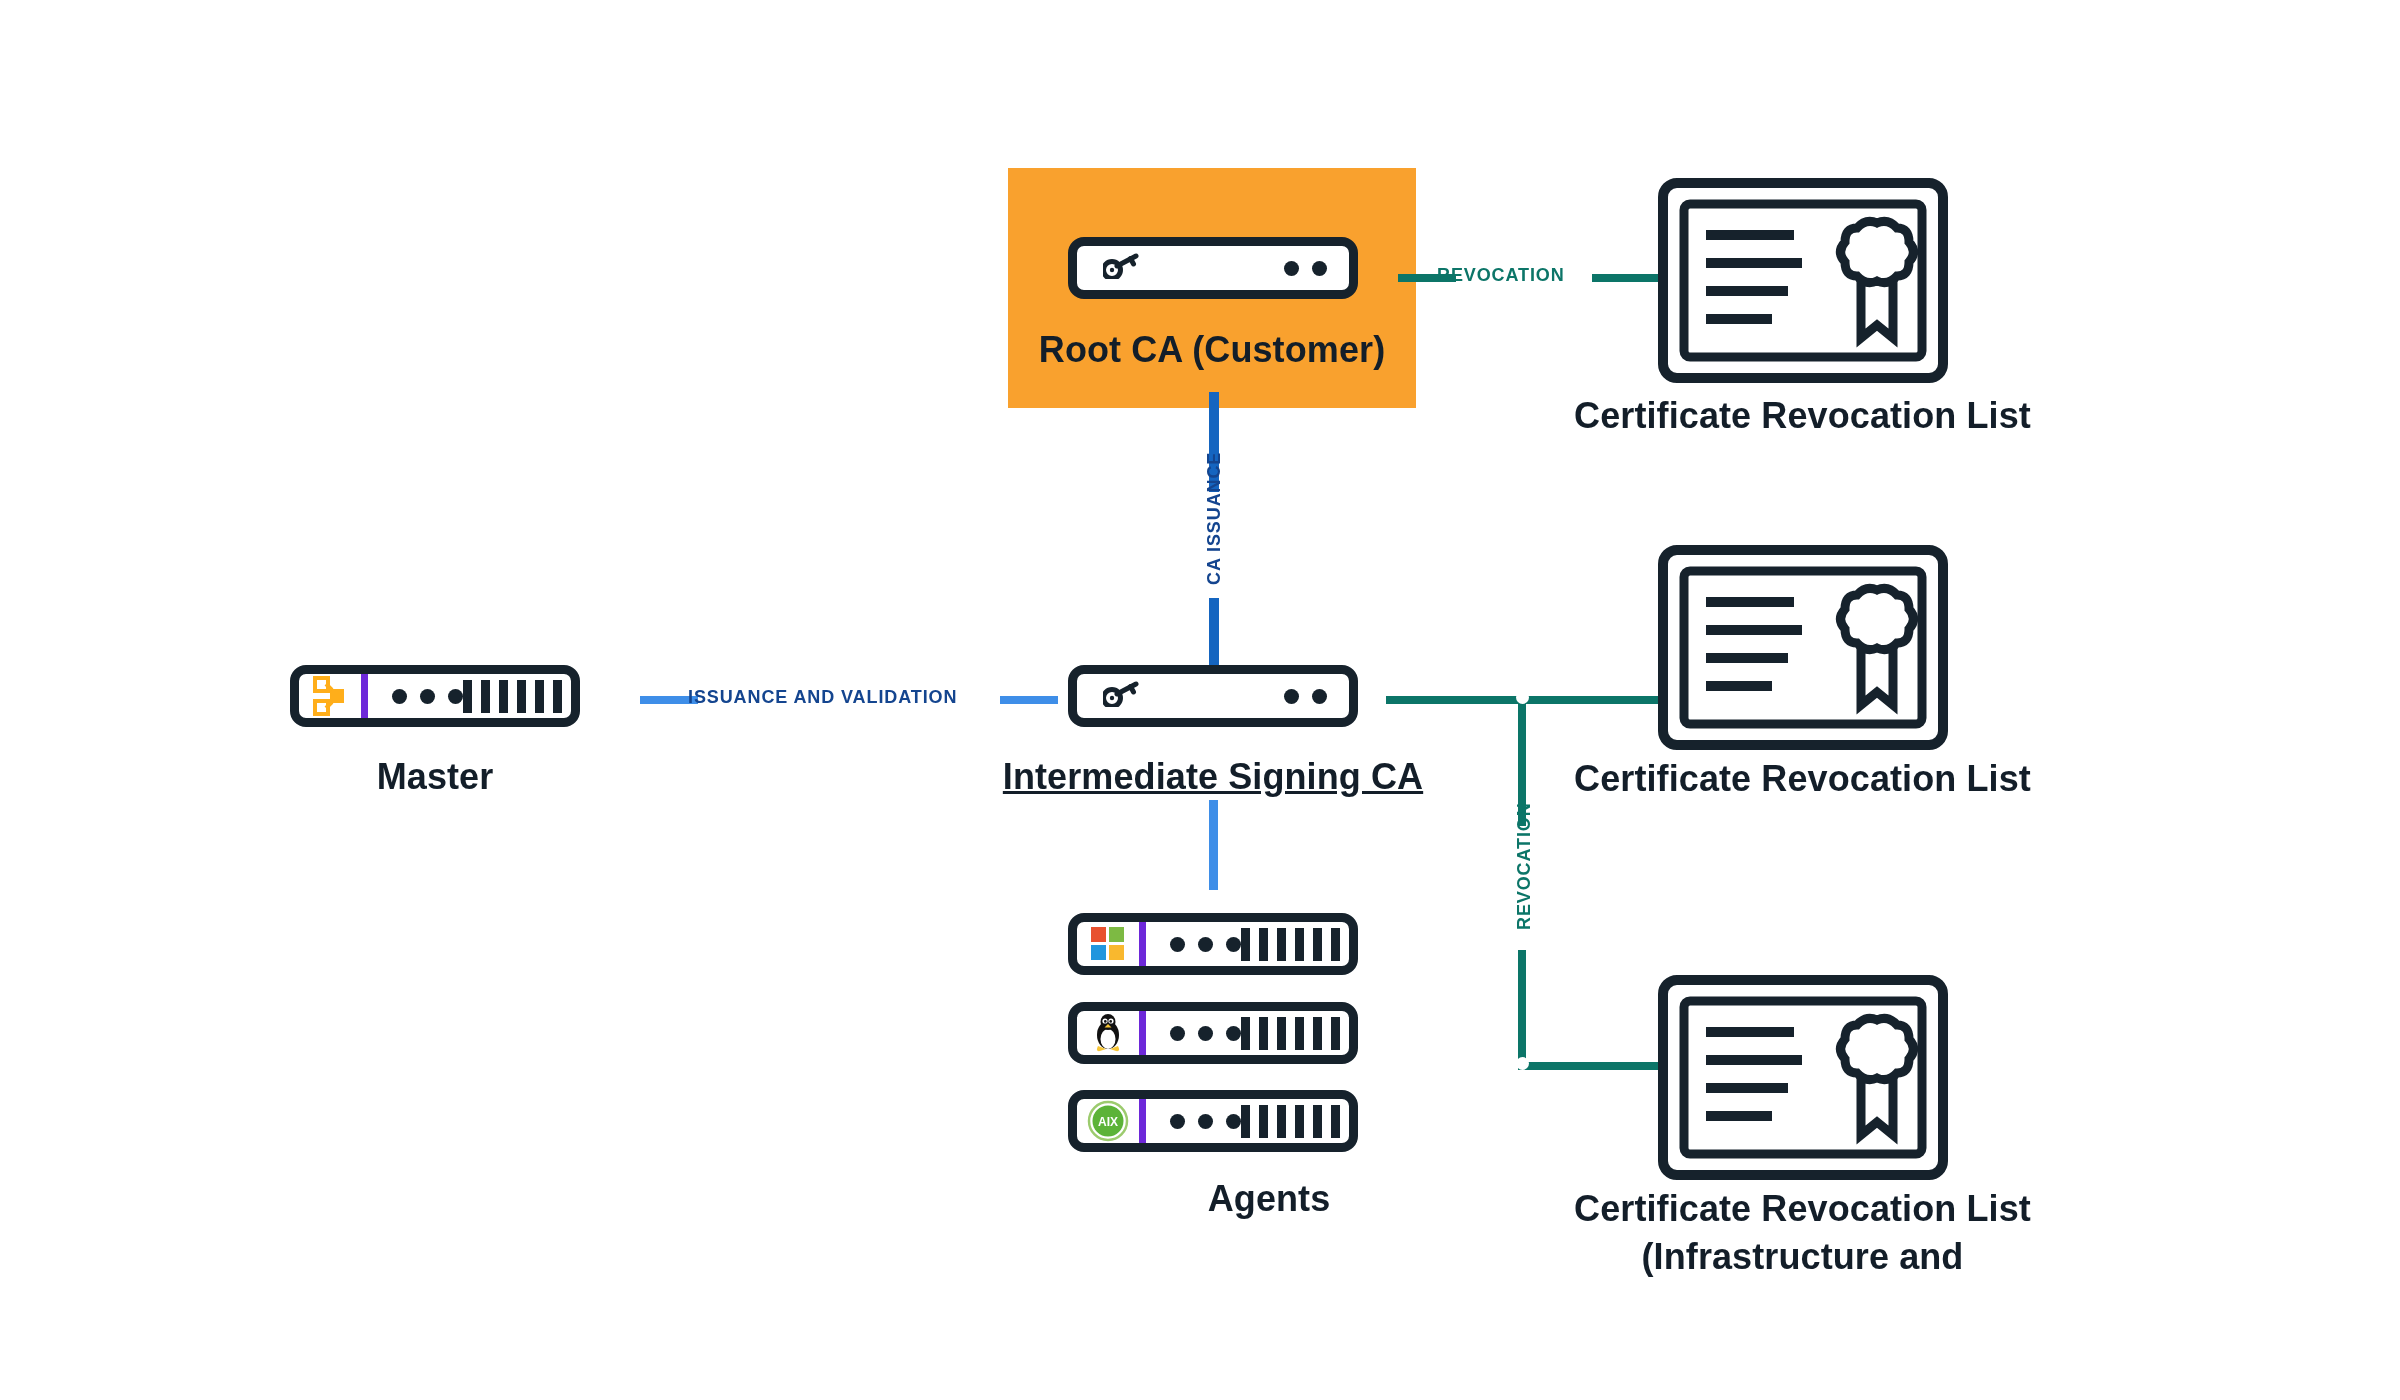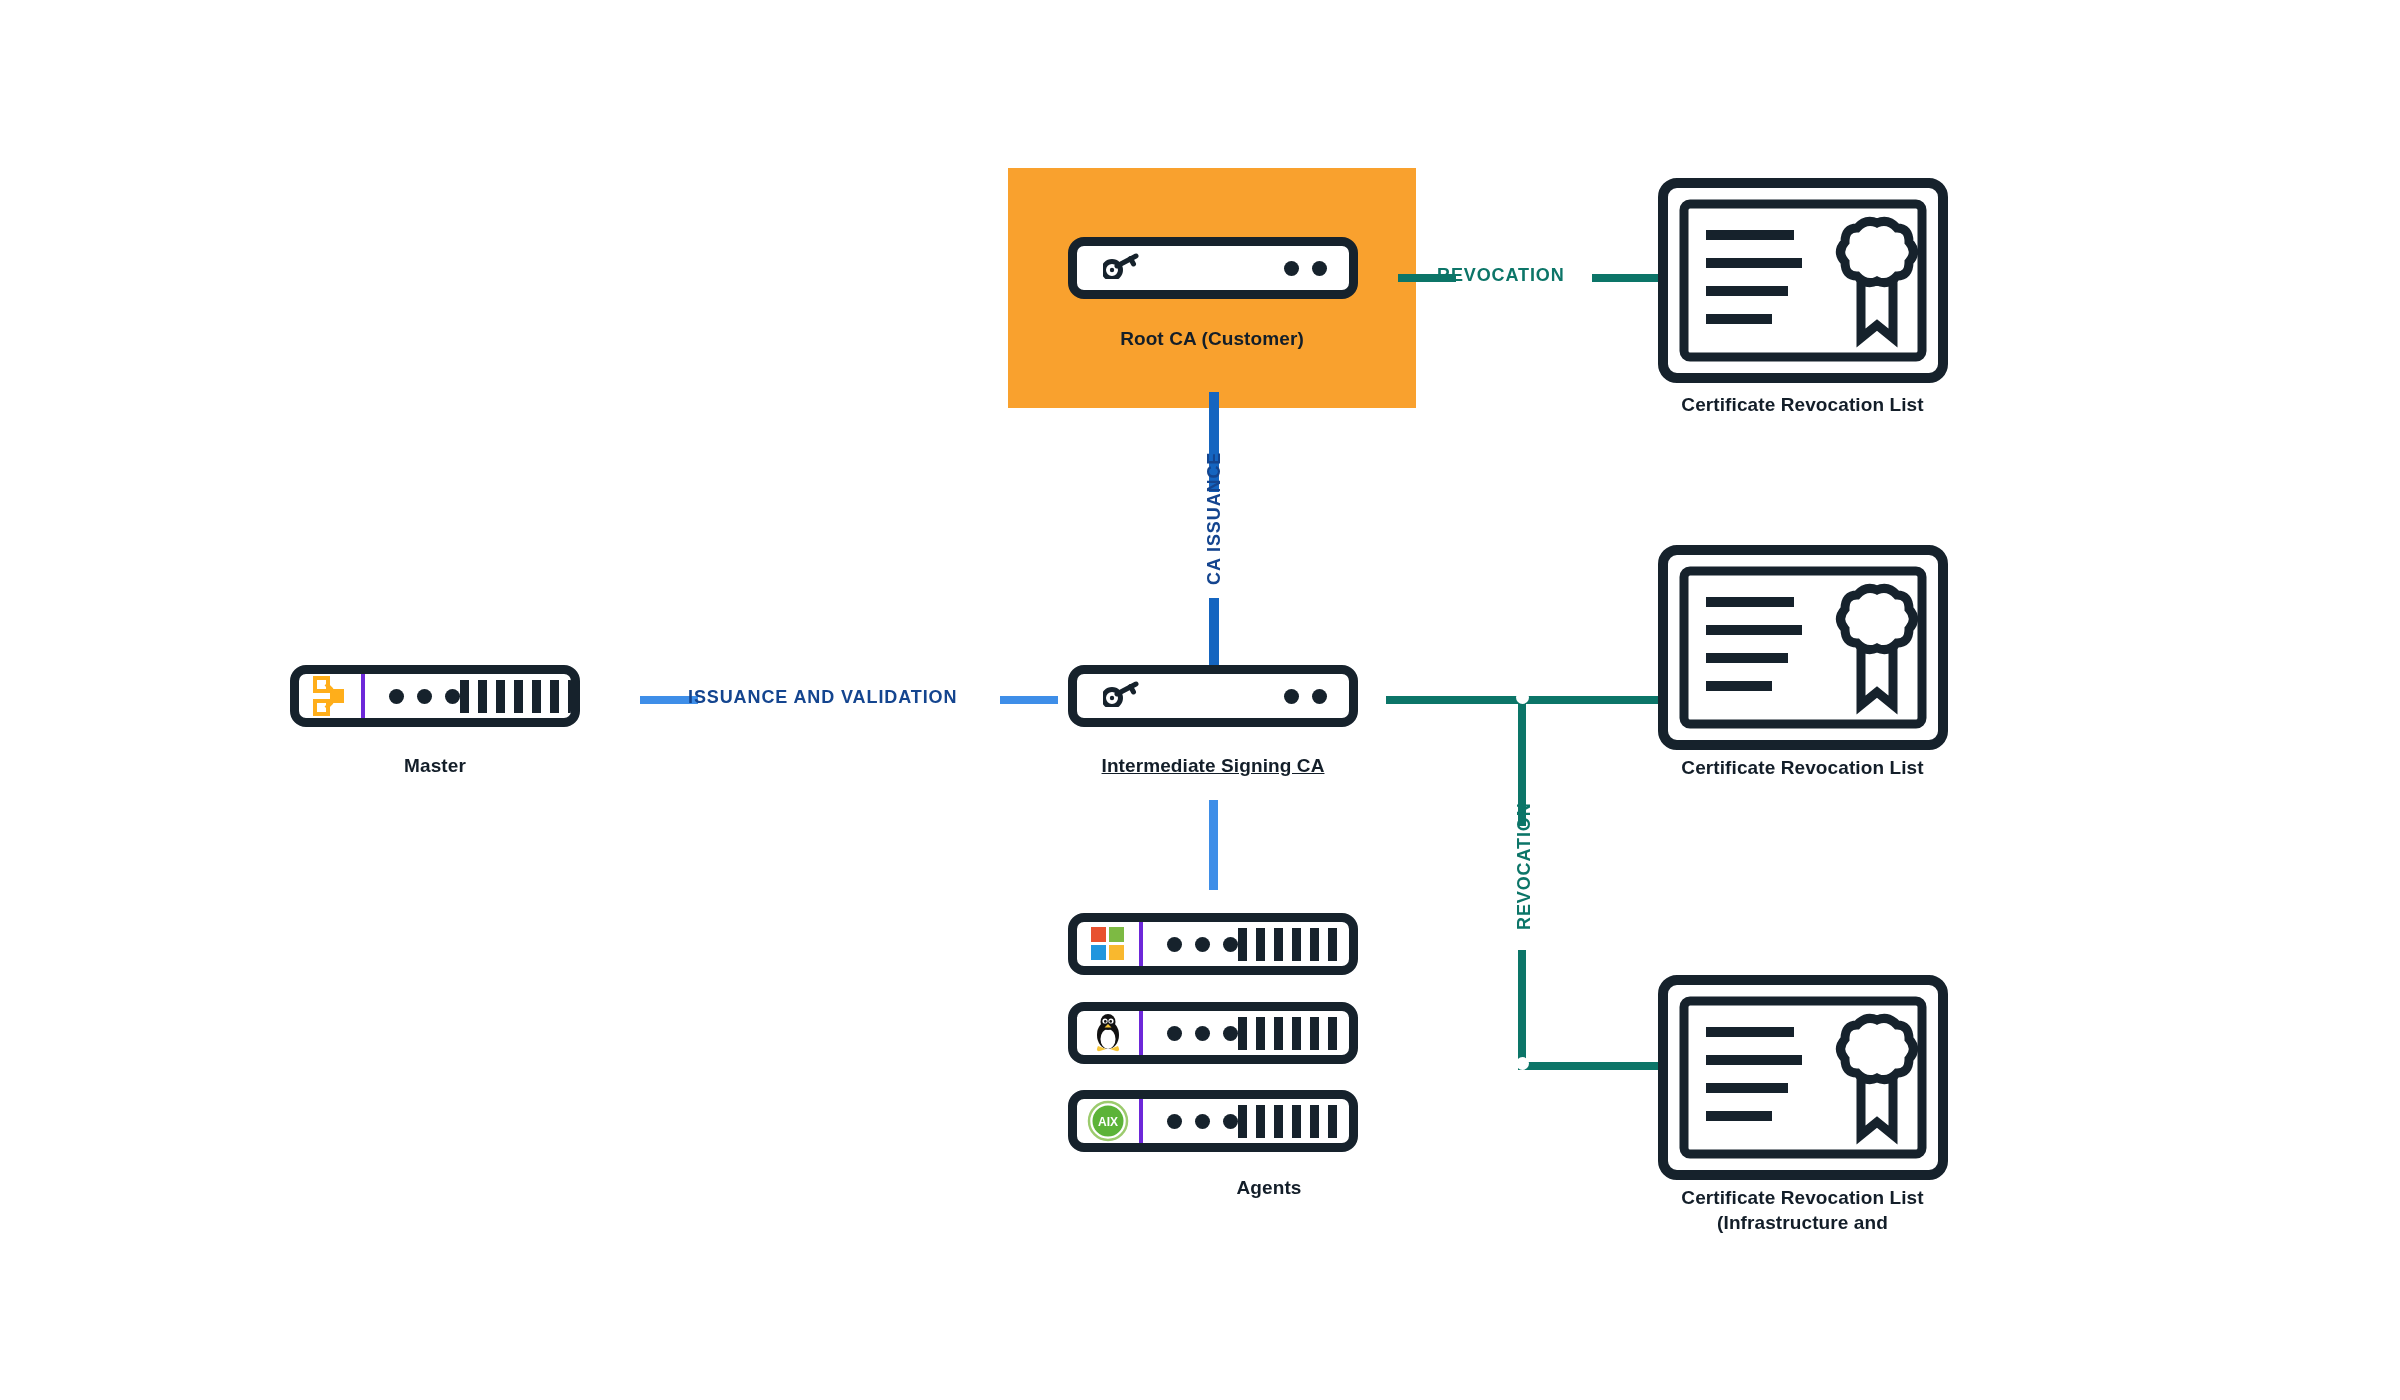--- a/index.html
+++ b/index.html
@@ -25,41 +25,41 @@
     box-sizing:border-box;
     border:9px solid #16222C;
     border-radius:16px;
     background:#ffffff;
     display:flex;
     align-items:stretch;
     overflow:hidden;
   }
   .server .os-cell{
     width:62px;
-    border-right:4px solid #6d28d9;
+    border-right:7px solid #6d28d9;
     display:flex;align-items:center;justify-content:center;
     flex:0 0 auto;
   }
   .server .body-cell{
     flex:1 1 auto;
     display:flex;align-items:center;
     position:relative;
   }
   .dots{display:flex;align-items:center;gap:13px;}
   .dots i{display:block;width:15px;height:15px;border-radius:50%;background:#16222C;}
   .bars{display:flex;align-items:center;gap:9px;}
   .bars i{display:block;width:9px;height:33px;background:#16222C;}
 
   
   .node-label{
     position:absolute;
     text-align:center;
     font-weight:bold;
     color:#131E29;
-    font-size:19px;
+    font-size:36px;
     line-height:1.32;
     letter-spacing:.1px;
   }
   .conn-v{position:absolute;width:8px;background:#1565C0;}
   .teal-h{position:absolute;height:8px;background:#0C7568;}
   .teal-v{position:absolute;width:8px;background:#0C7568;}
   .lt-blue-h{position:absolute;height:8px;background:#3E8EE8;}
 
   .conn-label{
     position:absolute;

